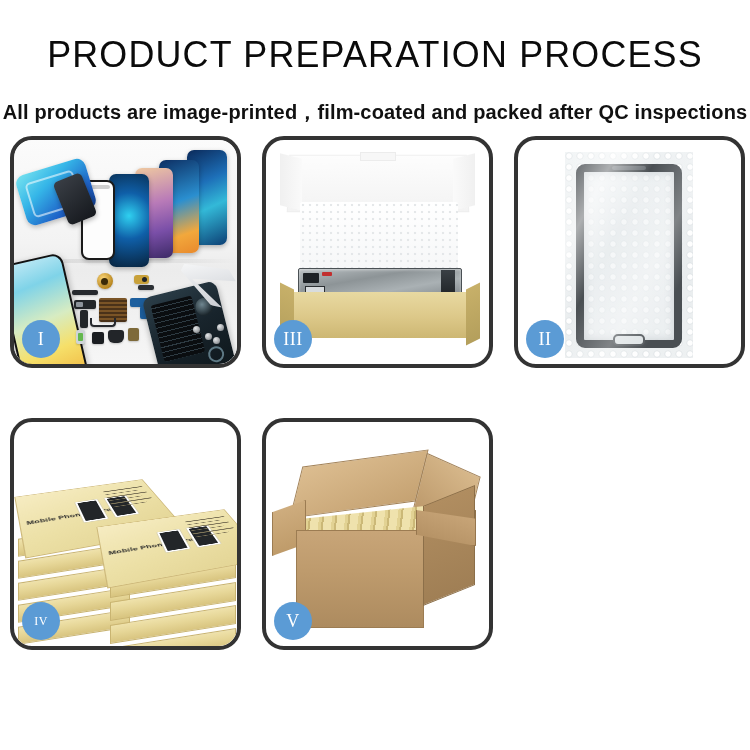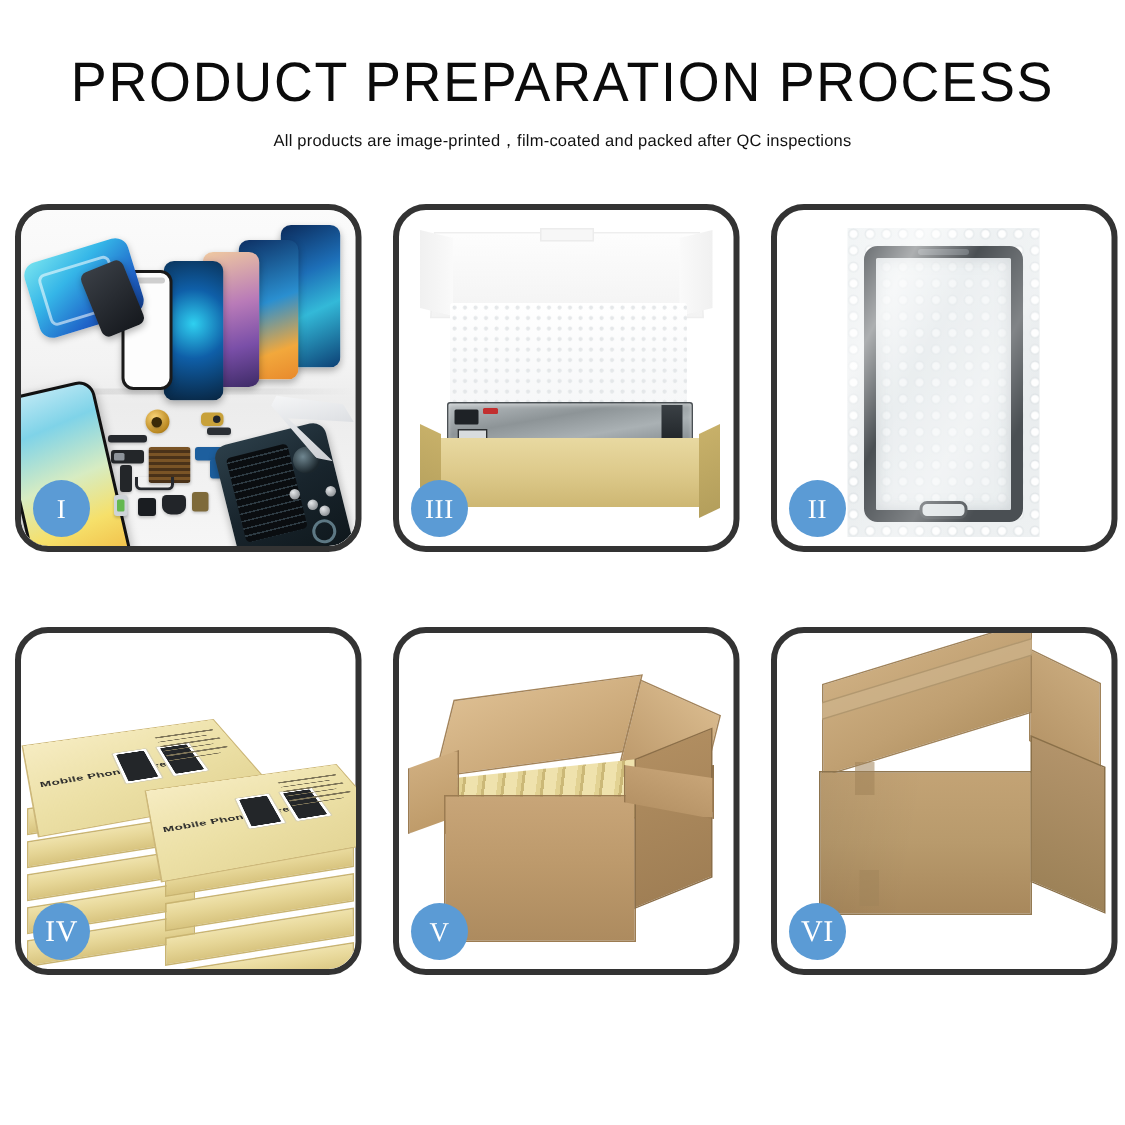--- a/index.html
+++ b/index.html
@@ -20,23 +20,23 @@
     font-size: 37px;
     font-weight: 400;
     letter-spacing: 1.2px;
     color: #0b0b0b;
     line-height: 1.05;
     font-family: "Liberation Sans", sans-serif;
     transform: scaleX(0.97);
   }
 
   .subtitle {
-    margin-top: 11px;
-    font-size: 11px;
-    font-weight: 400;
+    margin-top: 24px;
+    font-size: 20px;
+    font-weight: 700;
     color: #111111;
     letter-spacing: 0.15px;
   }
 
   
   .grid {
     position: absolute;
     left: 10px;
     top: 136px;
     width: 731px;
@@ -72,21 +72,21 @@
     background: #5b9bd5;
     color: #ffffff;
     display: flex;
     align-items: center;
     justify-content: center;
     font-family: "Liberation Serif", serif;
     font-size: 18px;
     letter-spacing: 0.5px;
     z-index: 40;
   }
-  .badge.small-num { font-size: 20px; }
+  .badge.small-num { font-size: 12px; }
 
   
   .p1 { background: #f2f2f2; }
   .p1 .sheen {
     position: absolute; left: 0; right: 0; top: 0; bottom: 0;
     background:
       linear-gradient(180deg,#fbfbfb 0%,#f3f3f3 46%,#ececec 58%,#f6f6f6 100%);
   }
   .p1 .shadowband {
     position:absolute; left:0; right:0; top:53%; height:4px;
@@ -597,27 +597,14 @@
       <div class="c-inner"></div>
       <div class="goods"></div>
       <div class="flap-bl"></div>
       <div class="c-front"></div>
       <div class="c-right"></div>
       <div class="flap-fr"></div>
     </div>
     <div class="badge">V</div>
   </div>
 
-  <div class="panel p6">
-    <div class="panel-media">
-      <div class="k-top2"></div>
-      <div class="k-top"></div>
-      <div class="tape-top"></div>
-      <div class="k-side"></div>
-      <div class="k-front"></div>
-      <div class="k-shade"></div>
-      <div class="tape-f1"></div>
-      <div class="tape-f2"></div>
-    </div>
-    <div class="badge small-num">VI</div>
-  </div>
 
 </div>
 
 </body></html>

